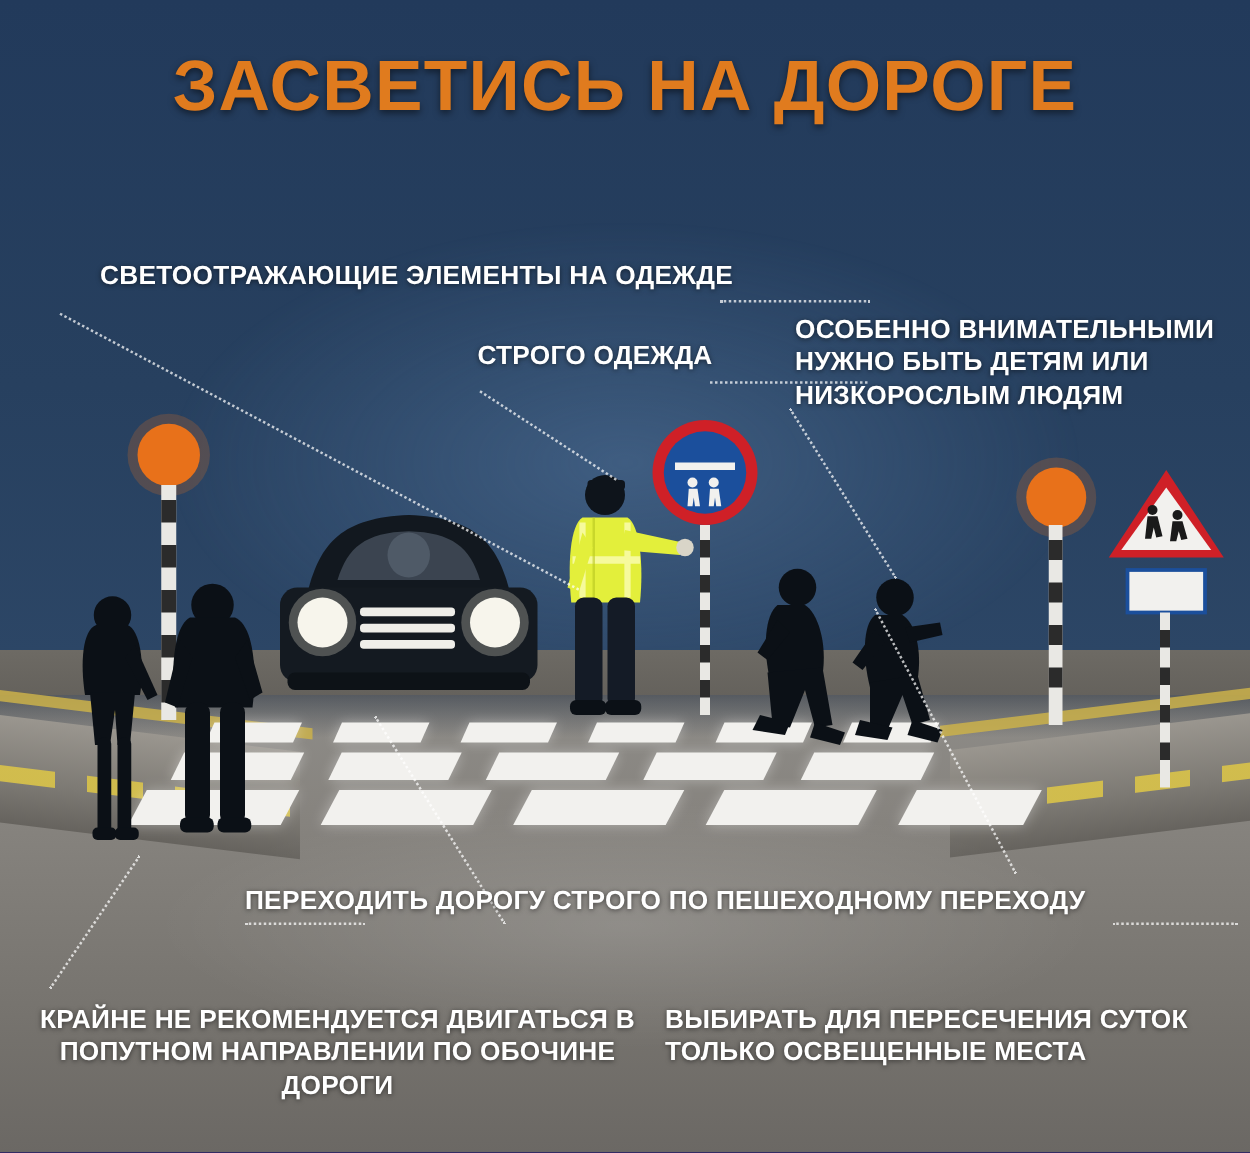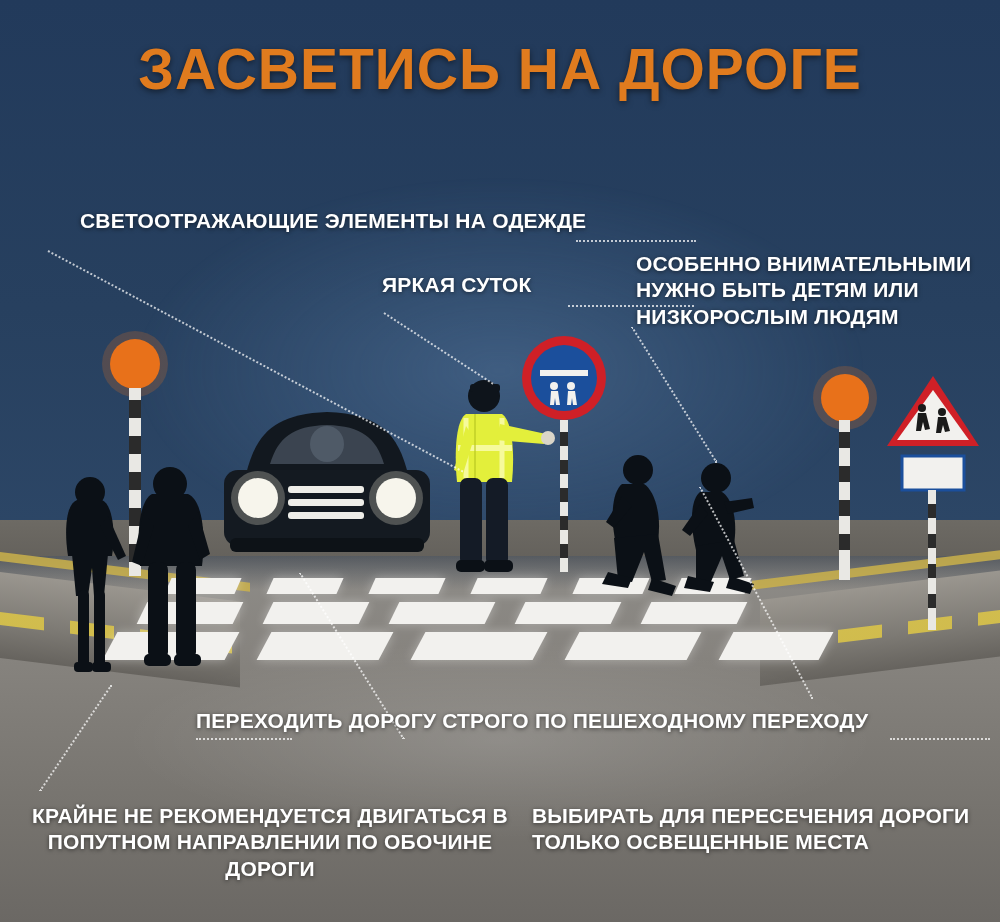--- a/index.html
+++ b/index.html
@@ -356,19 +356,19 @@
   <div class="dotline" style="left:632px; top:326px; width:160px; transform: rotate(58deg);"></div>
   <div class="dotline" style="left:196px; top:738px; width:96px; transform: rotate(0deg);"></div>
   <div class="dotline" style="left:890px; top:738px; width:100px; transform: rotate(0deg);"></div>
   <div class="dotline" style="left:300px; top:572px; width:196px; transform: rotate(58deg);"></div>
   <div class="dotline" style="left:40px; top:790px; width:128px; transform: rotate(-56deg);"></div>
   <div class="dotline" style="left:700px; top:486px; width:240px; transform: rotate(62deg);"></div>
 
   <div class="title">ЗАСВЕТИСЬ НА ДОРОГЕ</div>
 
   <div class="callout c-reflect">СВЕТООТРАЖАЮЩИЕ ЭЛЕМЕНТЫ НА ОДЕЖДЕ</div>
-  <div class="callout c-bright">ЯРКАЯ СУТОК</div>
+  <div class="callout c-bright">СТРОГО ОДЕЖДА</div>
   <div class="callout c-kids">ОСОБЕННО ВНИМАТЕЛЬНЫМИ НУЖНО БЫТЬ ДЕТЯМ ИЛИ НИЗКОРОСЛЫМ ЛЮДЯМ</div>
   <div class="callout c-side">КРАЙНЕ НЕ РЕКОМЕНДУЕТСЯ ДВИГАТЬСЯ В ПОПУТНОМ НАПРАВЛЕНИИ ПО ОБОЧИНЕ ДОРОГИ</div>
   <div class="callout c-cross">ПЕРЕХОДИТЬ ДОРОГУ СТРОГО ПО ПЕШЕХОДНОМУ ПЕРЕХОДУ</div>
-  <div class="callout c-light">ВЫБИРАТЬ ДЛЯ ПЕРЕСЕЧЕНИЯ ДОРОГИ ТОЛЬКО ОСВЕЩЕННЫЕ МЕСТА</div>
+  <div class="callout c-light">ВЫБИРАТЬ ДЛЯ ПЕРЕСЕЧЕНИЯ СУТОК ТОЛЬКО ОСВЕЩЕННЫЕ МЕСТА</div>
 
 </div>
 
 </body></html>

